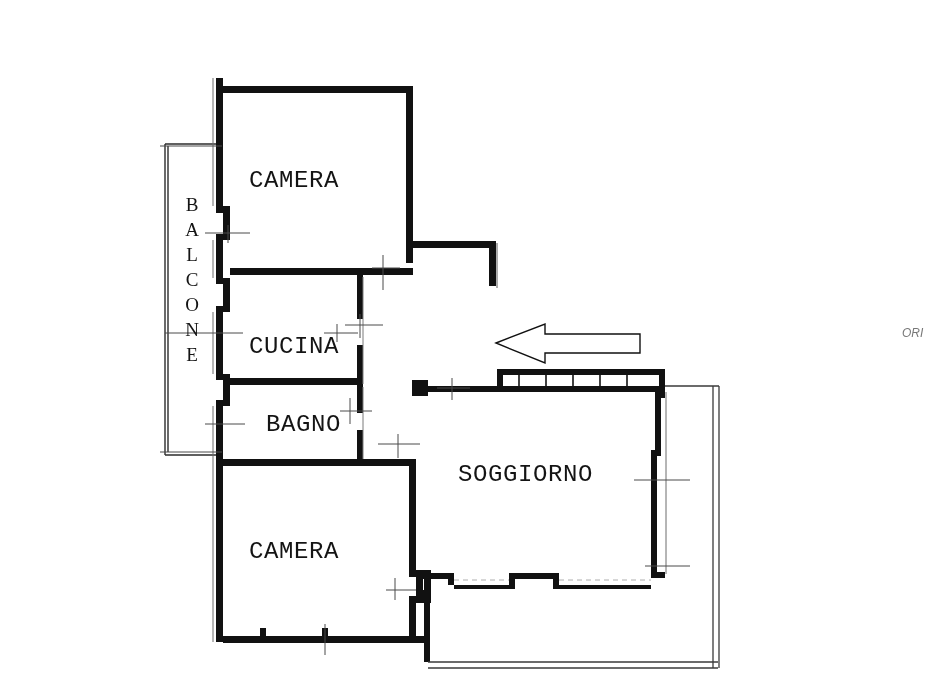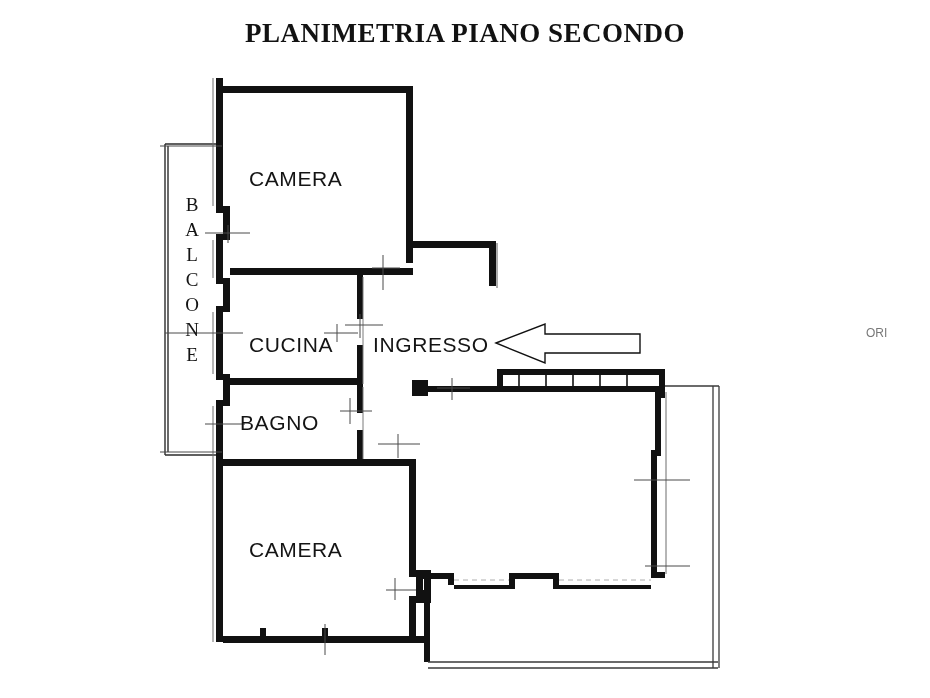--- a/index.html
+++ b/index.html
@@ -49,31 +49,31 @@
   }
   #plan-svg {
     display: block;
     width: 930px;
     height: 698px;
   }
 
   
   .room-label {
     position: absolute;
-    font-family: Liberation Sans, sans-serif;
-    font-size: 21px;
+    font-family: Liberation Mono, monospace;
+    font-size: 24px;
     letter-spacing: 0.6px;
     color: #141414;
     white-space: nowrap;
     user-select: none;
   }
 
   #label-camera-top   { left: 249px; top: 167px; }
   #label-cucina       { left: 249px; top: 333px; text-align: center; }
-  #label-bagno        { left: 240px; top: 411px; }
+  #label-bagno        { left: 266px; top: 411px; }
   #label-camera-bot   { left: 249px; top: 538px; }
   #label-ingresso     { left: 373px; top: 333px; }
   #label-soggiorno    { left: 458px; top: 461px; }
   #label-terrazza     { left: 489px; top: 617px; }
 
   
   #label-balcone {
     position: absolute;
     left: 179px;
     top: 192px;
@@ -85,36 +85,36 @@
     font-size: 19px;
     line-height: 25px;
     color: #141414;
     user-select: none;
   }
   #label-balcone span { display: block; }
 
   
   #label-ori {
     position: absolute;
-    left: 866px;
+    left: 902px;
     top: 326px;
     font-family: "Liberation Sans", "DejaVu Sans", sans-serif;
     font-size: 12px;
+    font-style: italic;
     color: #4a4a4a;
     opacity: 0.75;
     white-space: nowrap;
     user-select: none;
   }
 </style>
 </head>
 <body>
 
 <div id="page">
 
-  <div id="title">PLANIMETRIA PIANO SECONDO</div>
 
   <div id="plan-surface">
     <svg id="plan-svg" viewBox="0 0 930 698" xmlns="http://www.w3.org/2000/svg">
 
       <g fill="none" stroke="#2b2b2b" stroke-width="1.4">
         <path d="M165,144 L165,455"></path>
         <path d="M168,146 L168,452"></path>
         <path d="M165,144 L219,144"></path>
         <path d="M165,455 L219,455"></path>
       </g>
@@ -308,22 +308,22 @@
   </div>
 
   <div class="room-label" id="label-camera-top">CAMERA</div>
 
   <div class="room-label" id="label-cucina">CUCINA</div>
 
   <div class="room-label" id="label-bagno">BAGNO</div>
 
   <div class="room-label" id="label-camera-bot">CAMERA</div>
 
-  <div class="room-label" id="label-ingresso">INGRESSO</div>
-
+
+  <div class="room-label" id="label-soggiorno">SOGGIORNO</div>
 
 
   <div id="label-balcone">
     <span>B</span>
     <span>A</span>
     <span>L</span>
     <span>C</span>
     <span>O</span>
     <span>N</span>
     <span>E</span>

